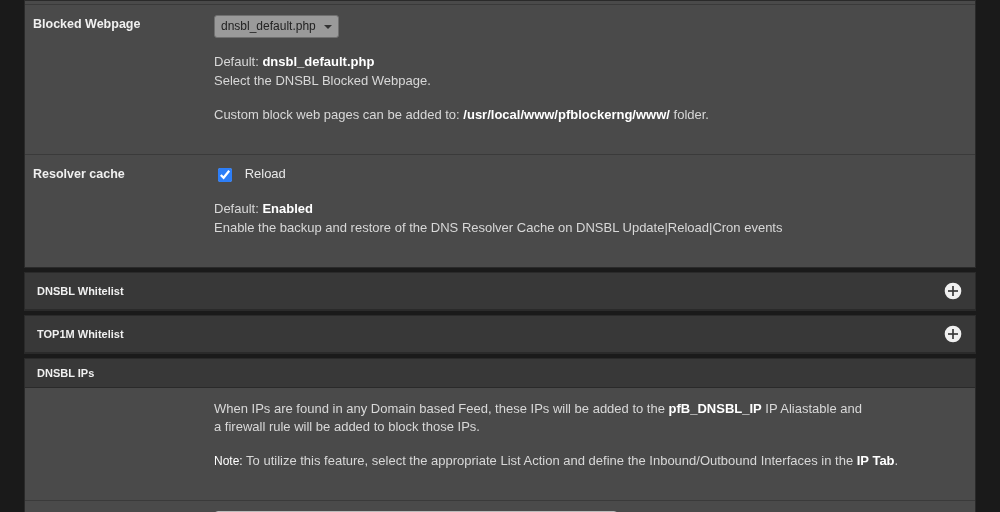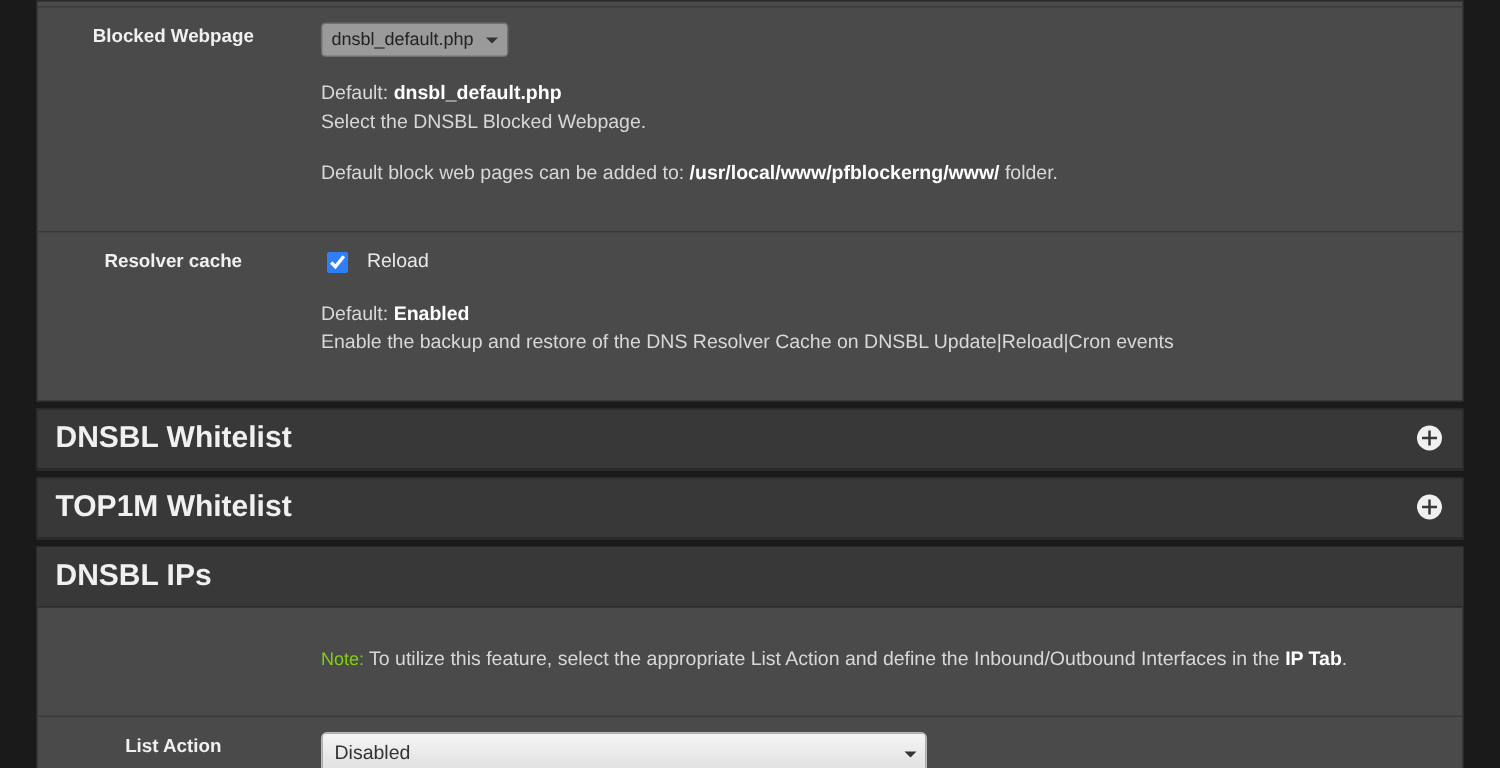--- a/index.html
+++ b/index.html
@@ -1,34 +1,34 @@
 <!DOCTYPE html>
 <html><head>
 <meta charset="utf-8">
 <style>
   html,body{margin:0;padding:0;background:#1a1a1a;font-family:-apple-system,BlinkMacSystemFont,"Segoe UI",Arial,sans-serif;font-size:13px;color:#e0e0e0;width:1000px;height:512px;overflow:hidden}
   .page{padding:0 24px}
   .panel{background:#4a4a4a;border:1px solid #2a2a2a;margin-bottom:4px}
-  .panel-header{background:#383838;padding:8px 12px;font-weight:600;font-size:20px;color:#f0f0f0;display:flex;justify-content:space-between;align-items:center;border-bottom:1px solid #2a2a2a}
+  .panel-header{background:#383838;padding:8px 12px;font-weight:600;font-size:11px;color:#f0f0f0;display:flex;justify-content:space-between;align-items:center;border-bottom:1px solid #2a2a2a}
   .panel-body{padding:0}
   .form-row{display:flex;border-top:1px solid #3a3a3a;padding:8px 0}
   .form-row:first-child{border-top:none}
-  .label-col{width:165px;text-align:center;padding:4px 12px 0 8px;font-weight:600;font-size:12.5px;color:#f0f0f0}
+  .label-col{width:165px;text-align:left;padding:4px 12px 0 8px;font-weight:600;font-size:12.5px;color:#f0f0f0}
   .field-col{flex:1;padding:2px 12px 6px 4px;font-size:13px;line-height:1.45;color:#e8e8e8}
   .field-col p{margin:15px 0}
   .help{color:#d8d8d8}
   .bold{font-weight:600;color:#fff}
   .select{background:#9a9a9a;color:#222;border:1px solid #707070;border-radius:3px;padding:2px 22px 2px 6px;font-size:12px;appearance:none;-webkit-appearance:none;position:relative;display:inline-block}
   .select-wrap{position:relative;display:inline-block}
   .select-wrap::after{content:"";position:absolute;right:7px;top:50%;transform:translateY(-50%);width:0;height:0;border-left:4px solid transparent;border-right:4px solid transparent;border-top:4px solid #333;pointer-events:none}
   .select-wrap::before{content:"";position:absolute;right:7px;top:35%;transform:translateY(-60%);width:0;height:0;border-left:4px solid transparent;border-right:4px solid transparent;border-bottom:4px solid #333;pointer-events:none}
   .select-wide{width:370px;background:linear-gradient(#f5f5f5,#dedede);color:#333;font-size:13px;padding:4px 24px 4px 8px;border-radius:4px;border:1px solid #bbb}
   .checkbox{accent-color:#2d7ef7;width:14px;height:14px;vertical-align:middle}
   .cb-label{margin-left:6px}
-  .note{color:#84cc16;font-size:12px}
+  .note{color:#ffffff;font-size:12px}
   .plus-circle{width:20px;height:20px;fill:#f0f0f0}
   .info-icon{display:inline-flex;width:18px;height:18px;border-radius:50%;background:#2a8fd6;color:#fff;font-weight:700;font-size:12px;align-items:center;justify-content:center;margin-left:8px;vertical-align:middle;font-family:Georgia,serif;font-style:italic}
   .top-gap{height:3px}
 </style>
 </head>
 <body>
 
 <div class="page">
 
   <div class="panel">
@@ -39,21 +39,21 @@
         <div class="label-col">Blocked Webpage</div>
         <div class="field-col">
           <span class="select-wrap">
             <span class="select">dnsbl_default.php</span>
           </span>
           <p class="help">
             <span>Default: </span><span class="bold">dnsbl_default.php</span><br>
             <span>Select the DNSBL Blocked Webpage.</span>
           </p>
           <p class="help">
-            <span>Default block web pages can be added to: </span><span class="bold">/usr/local/www/pfblockerng/www/</span><span> folder.</span>
+            <span>Custom block web pages can be added to: </span><span class="bold">/usr/local/www/pfblockerng/www/</span><span> folder.</span>
           </p>
         </div>
       </div>
 
       <div class="form-row">
         <div class="label-col">Resolver cache</div>
         <div class="field-col">
           <input type="checkbox" class="checkbox" checked="" style="">
           <span class="cb-label">Reload</span>
           <p class="help">
@@ -90,20 +90,24 @@
 
   <div class="panel">
     <div class="panel-header">
       <span>DNSBL IPs</span>
     </div>
     <div class="panel-body">
 
       <div class="form-row">
         <div class="label-col"></div>
         <div class="field-col">
+          <p class="help" style="margin-top:2px">
+            <span>When IPs are found in any Domain based Feed, these IPs will be added to the </span><span class="bold">pfB_DNSBL_IP</span><span> IP Aliastable and</span><br>
+            <span>a firewall rule will be added to block those IPs.</span>
+          </p>
           <p class="help">
             <span class="note">Note:</span><span> To utilize this feature, select the appropriate List Action and define the Inbound/Outbound Interfaces in the </span><span class="bold">IP Tab</span><span>.</span>
           </p>
         </div>
       </div>
 
       <div class="form-row">
         <div class="label-col">List Action</div>
         <div class="field-col">
           <span class="select-wrap">

